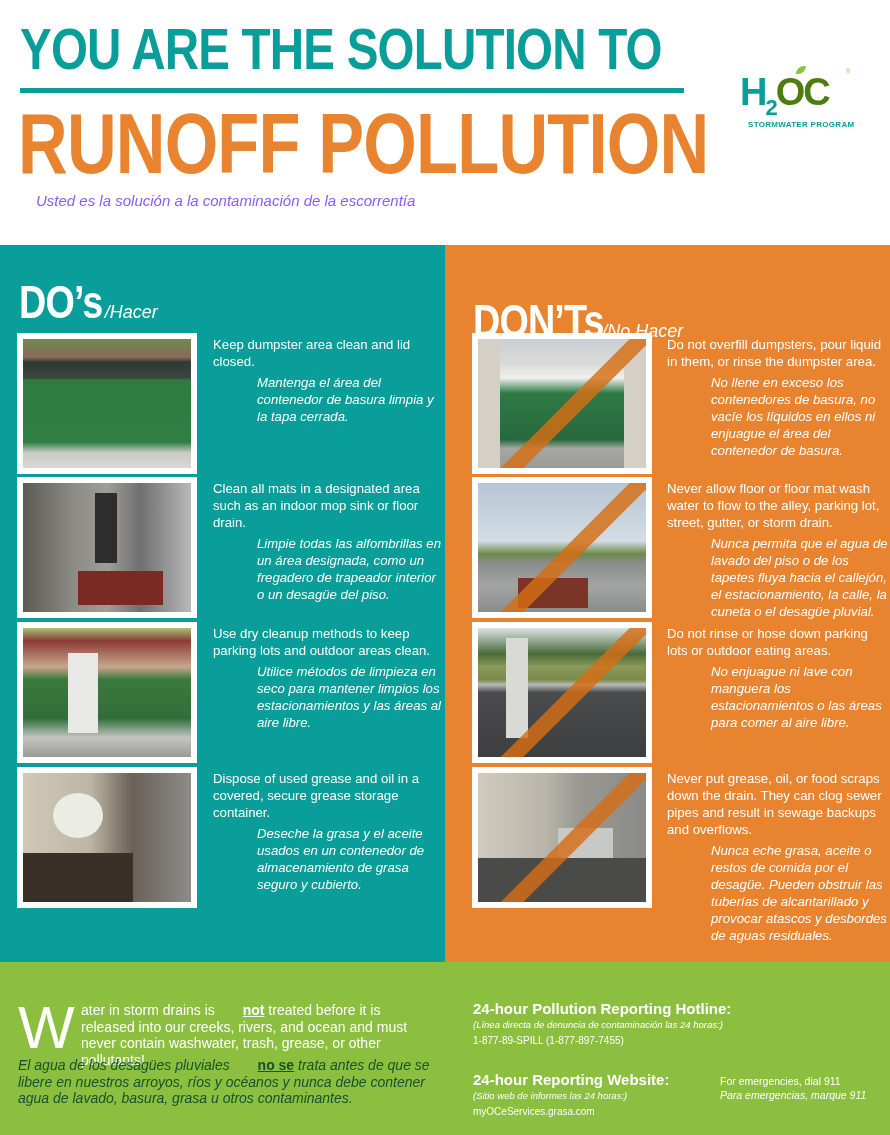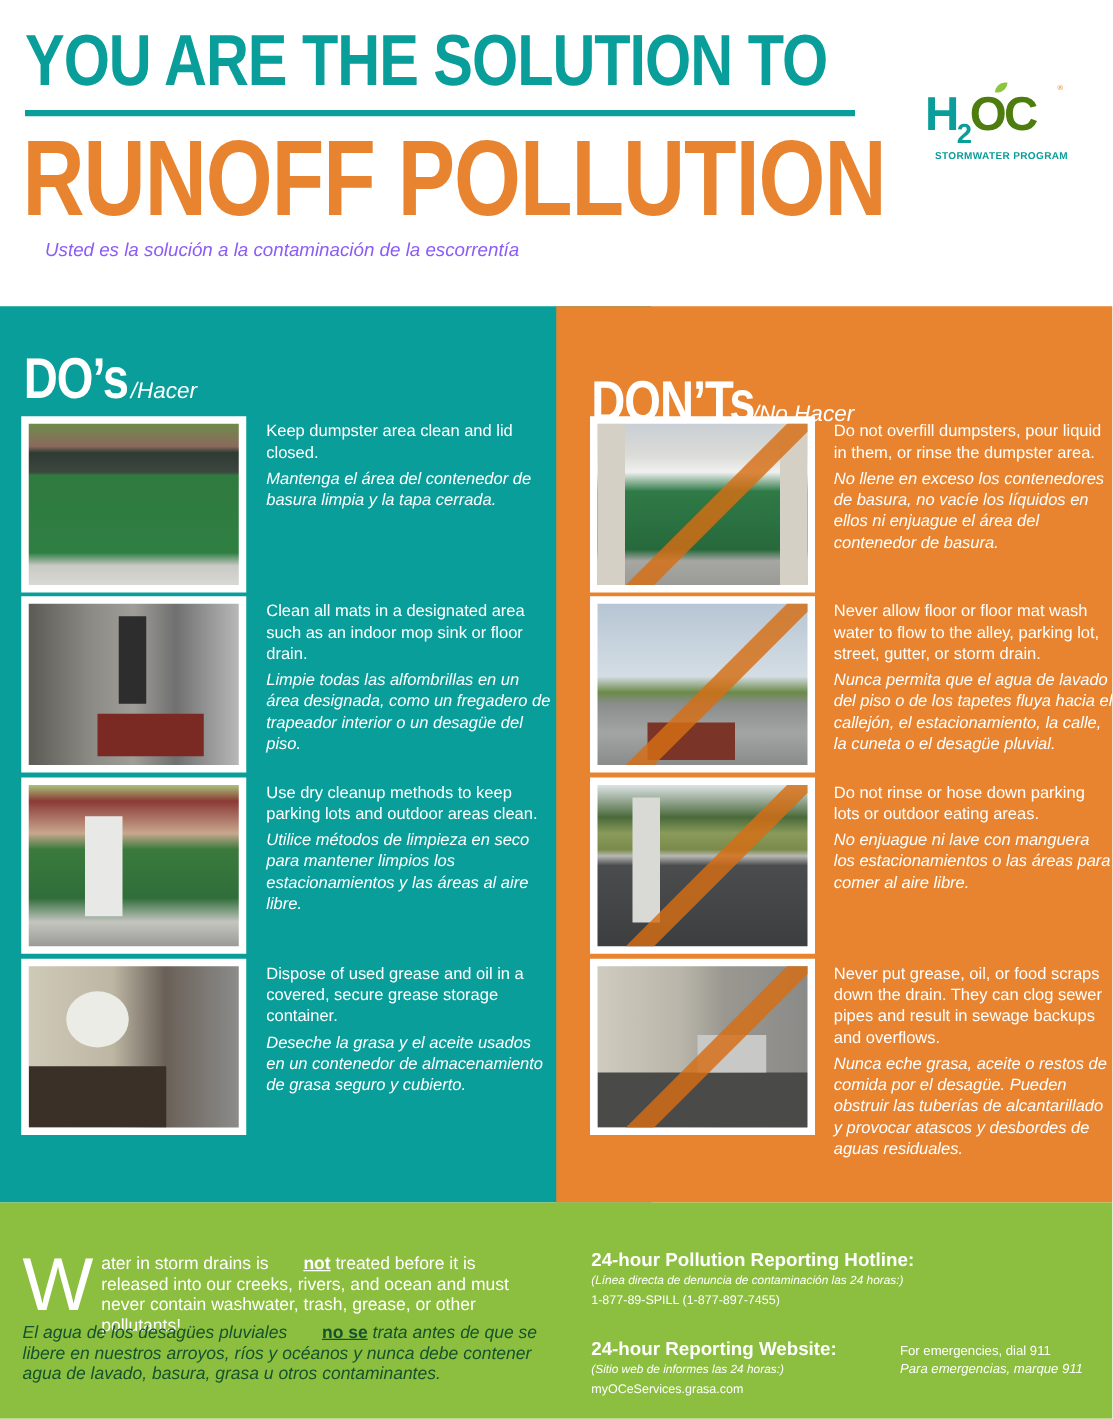--- a/index.html
+++ b/index.html
@@ -34,21 +34,21 @@
   .col-dont .col-title .small { margin-left:-30px; }
 
   .item { position:absolute; left:17px; width:420px; height:141px; }
   .col-dont .item { left:27px; }
   .photo { position:absolute; left:0; top:0; width:180px; height:141px; background:#fff; padding:6px; }
   .photo-inner { width:100%; height:100%; position:relative; overflow:hidden; }
   .slash { position:absolute; left:-20px; top:60px; width:230px; height:16px; background:rgba(214,110,20,0.82); transform:rotate(-45deg); }
   .item-text { position:absolute; left:196px; top:3px; width:230px; color:#fff; font-size:13.2px; line-height:17px; }
   .col-dont .item-text { left:195px; width:225px; }
   .item-en { display:block; margin-bottom:4px; }
-  .item-es { display:block; font-style:italic; }
+  .item-es { display:block; font-style:italic;margin-left:44px; }
 
   .footer { position:absolute; left:0; top:962px; width:890px; height:173px; background:#8cbf3f; }
   .dropcap { position:absolute; left:18px; top:36px; font-size:60px; line-height:60px; color:#fff; font-weight:normal; }
   .foot-en { position:absolute; left:81px; top:40px; width:350px; color:#fff; font-size:14px; line-height:16.5px; }
   .foot-es { position:absolute; left:18px; top:95px; width:420px; color:#14532d; font-size:14px; line-height:16.5px; font-style:italic; }
   u { font-weight:bold; font-style:normal;padding-left:24px; }
 
   .hotline { position:absolute; left:473px; top:38px; color:#fff; }
   .h-title { font-weight:bold; font-size:15px; line-height:18px; }
   .h-sub { font-style:italic; font-size:9.5px; line-height:13px; }

